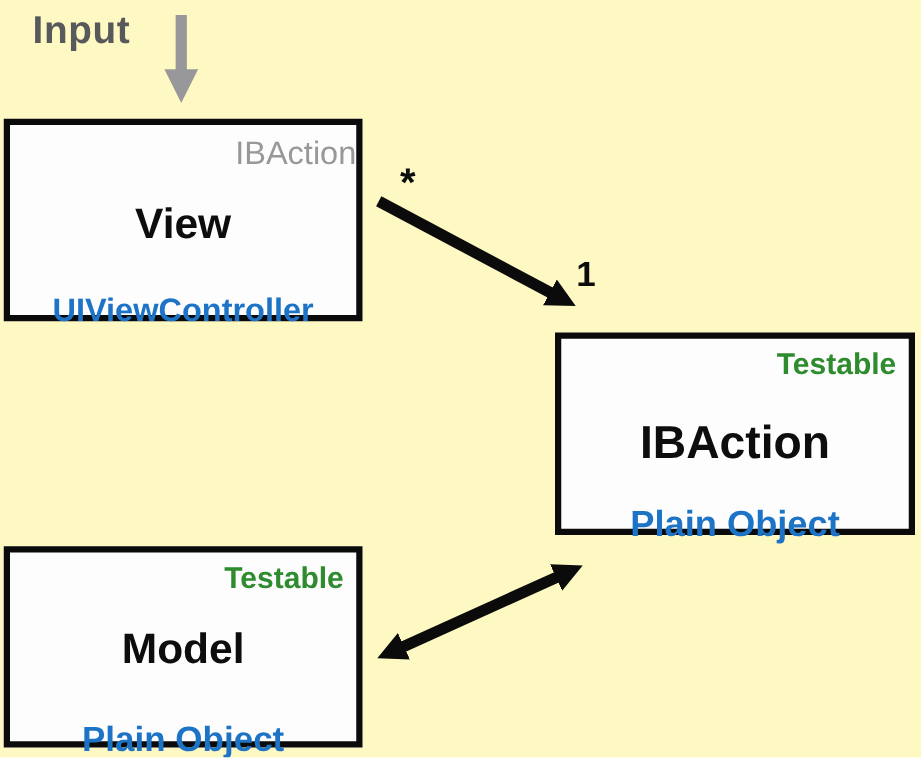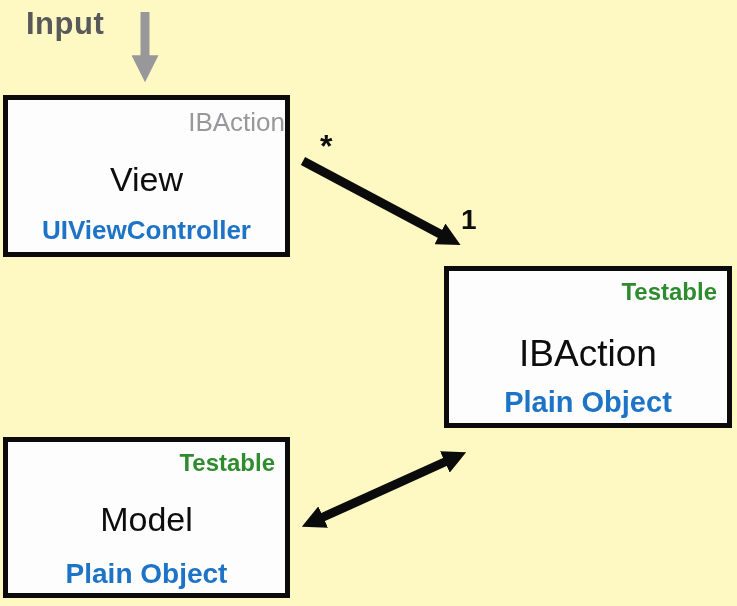--- a/index.html
+++ b/index.html
@@ -90,32 +90,33 @@
     font-size: 24px;
     font-weight: bold;
     color: #2e8b2e;
     line-height: 1;
   }
   .box .title {
     position: absolute;
     left: 0;
     width: 100%;
     text-align: center;
-    font-weight: normal;
+    font-weight: bold;
     color: #0d0d0d;
     line-height: 1;
   }
   .box .subtitle {
     position: absolute;
     left: 0;
     width: 100%;
     text-align: center;
     font-weight: bold;
     color: #1d74c6;
     line-height: 1;
+    margin-top: 18px;
   }
   .view-box .title      { top: 62px;  font-size: 34px; }
   .view-box .subtitle   { top: 117px; font-size: 26px; }
   .viewmodel-box .title    { top: 64px;  font-size: 37px; }
   .viewmodel-box .subtitle { top: 117px; font-size: 29px; }
   .model-box .title        { top: 60px;  font-size: 34px; }
   .model-box .subtitle     { top: 118px; font-size: 28px; }
 </style>
 </head>
 <body>

